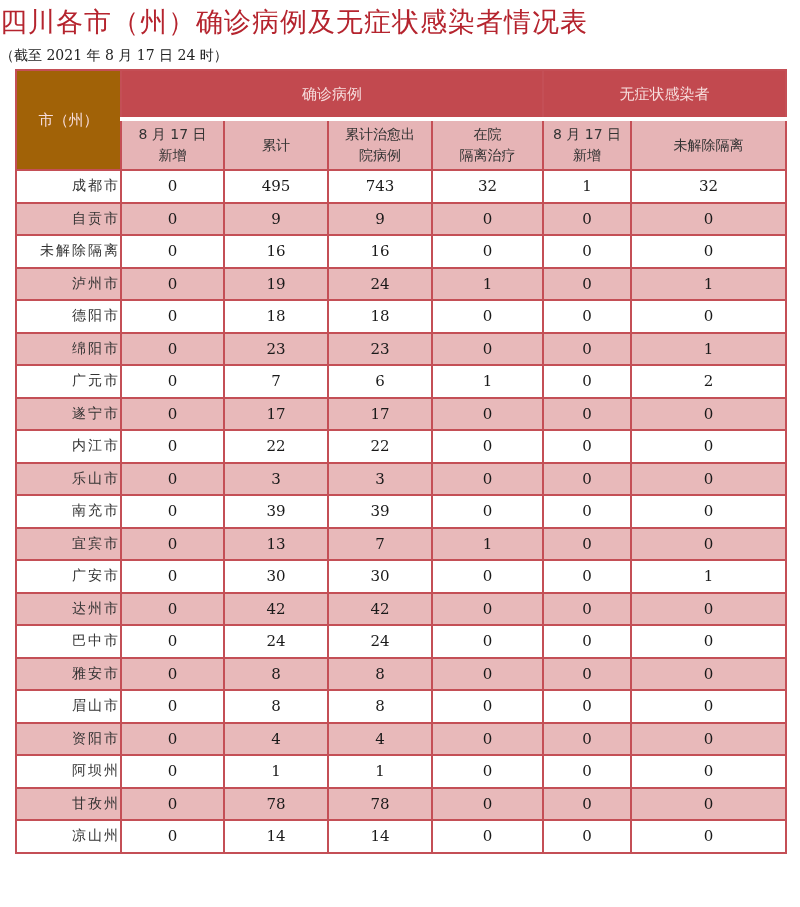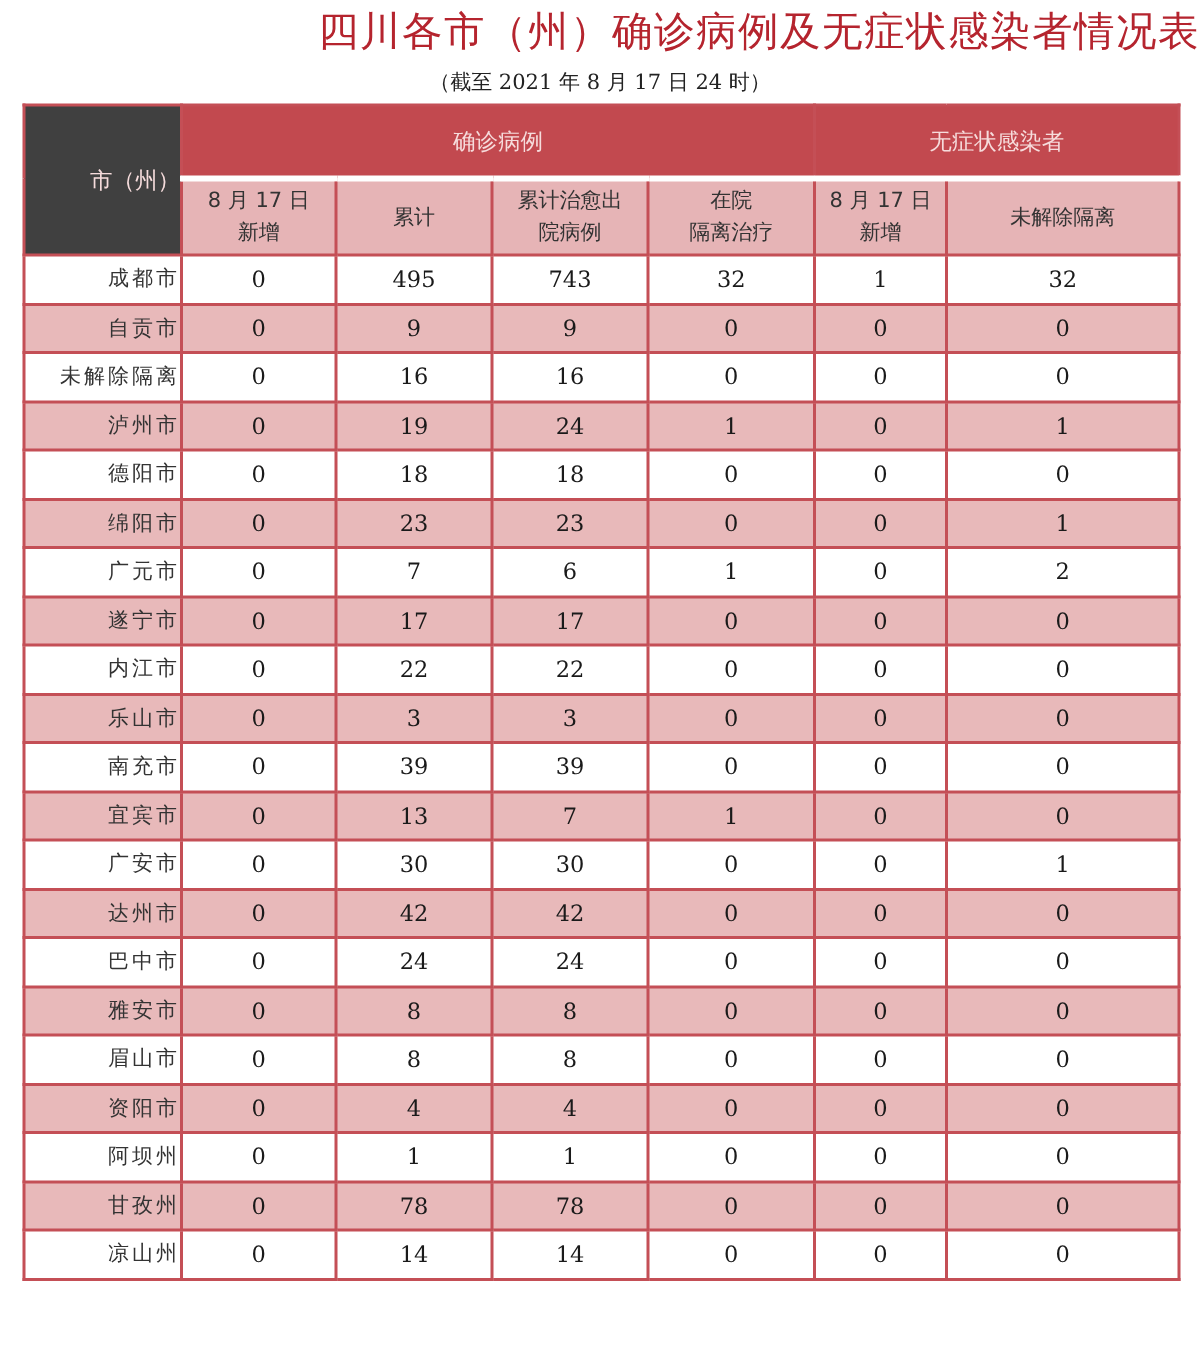--- a/index.html
+++ b/index.html
@@ -1,32 +1,32 @@
 <!DOCTYPE html>
 <html><head>
 <meta charset="utf-8">
 <style>
   html, body { margin:0; padding:0; background:#ffffff; }
   body { width:800px; height:907px; position:relative; overflow:hidden;
          font-family:"DejaVu Serif","Liberation Serif",serif; }
-  .title { position:absolute; left:0; top:4px; width:800px; text-align:right;
+  .title { position:absolute; left:0; top:4px; width:800px; text-align:left;
            color:#b5242e; font-size:27px; font-family:"DejaVu Sans","Liberation Sans",sans-serif;
            letter-spacing:1px; line-height:36px; }
-  .subtitle { position:absolute; left:0; top:46px; width:800px; text-align:center;
+  .subtitle { position:absolute; left:0; top:46px; width:800px; 
               color:#222; font-size:14px; line-height:18px; }
   table { position:absolute; left:15px; top:69px; border-collapse:collapse;
           table-layout:fixed; width:770px; }
   td, th { border:2px solid #c44f56; text-align:center; padding:0;
            font-weight:normal; color:#1a1a1a; }
   th.top { background:#c2494f; color:#f6dcdc; font-size:15px; height:46px;
            font-family:"DejaVu Sans","Liberation Sans",sans-serif;text-align:center; }
   th.sub { background:#e6b4b6; color:#333; font-size:14px; height:48px; line-height:21px;
            font-family:"DejaVu Sans","Liberation Sans",sans-serif; }
-  th.city { background:#404040; color:#f6dcdc; font-size:15px;
-            font-family:"DejaVu Sans","Liberation Sans",sans-serif;text-align:right; }
+  th.city { background:#a16207; color:#f6dcdc; font-size:15px;
+            font-family:"DejaVu Sans","Liberation Sans",sans-serif; }
   tr.sep th { border-top:4px solid #ffffff; }
   td { height:30.5px; font-size:15px; }
   td.name { font-family:"DejaVu Sans","Liberation Sans",sans-serif; font-size:14px; color:#333; letter-spacing:2px;text-align:right; }
   tr.odd td { background:#ffffff; }
   tr.even td { background:#e8b9ba; }
 </style>
 </head>
 <body>
 
 <div class="title">四川各市（州）确诊病例及无症状感染者情况表</div>

